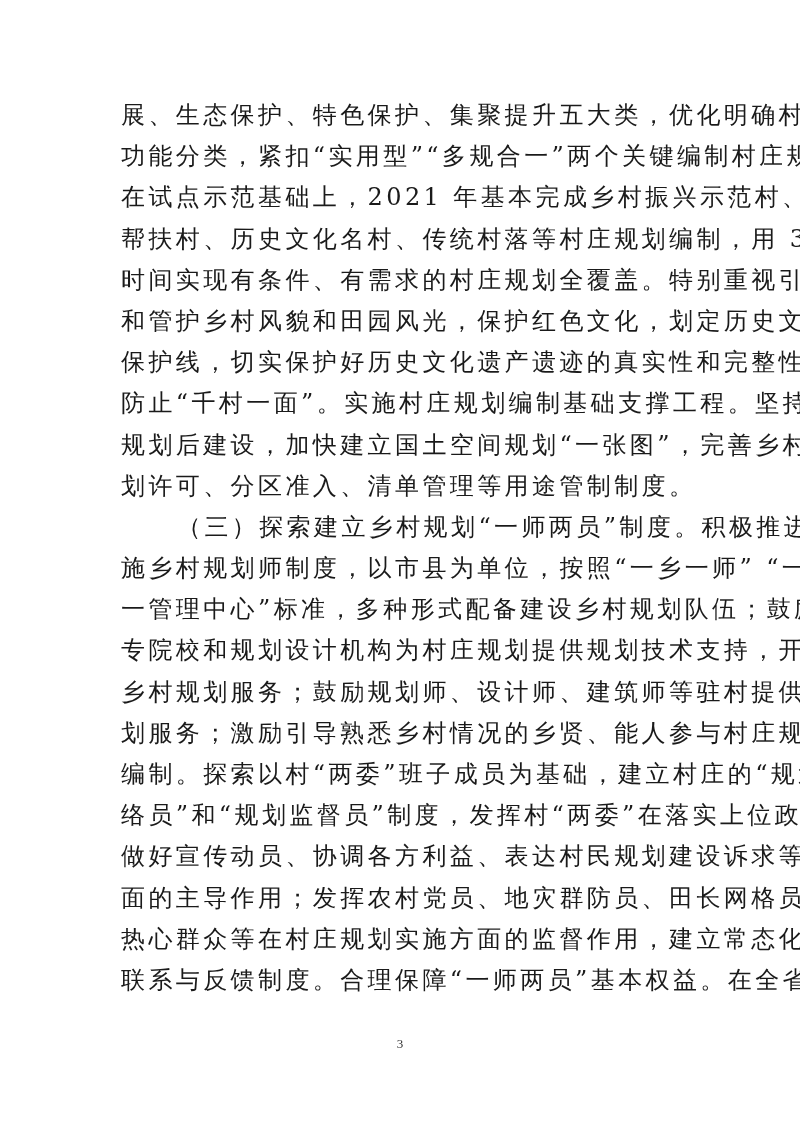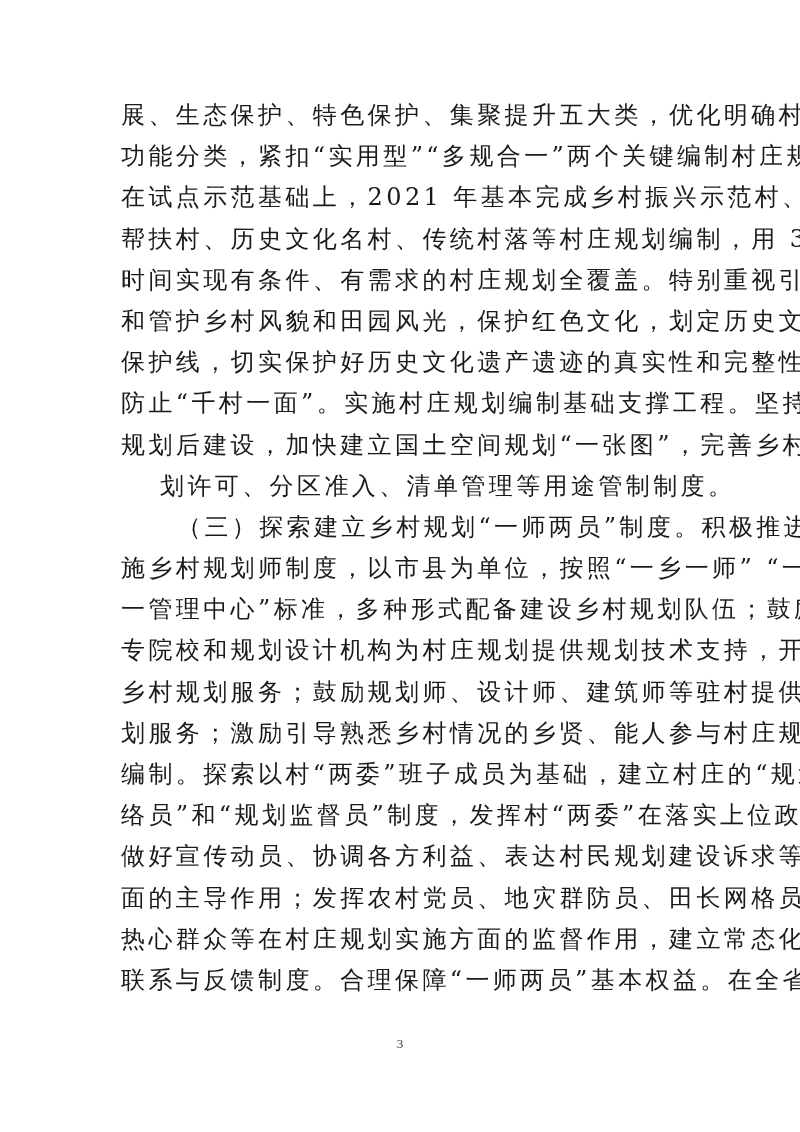--- a/index.html
+++ b/index.html
@@ -8,21 +8,21 @@
     .text-block {
       position: absolute; left: 121px; top: 95px; width: 562px;
       font-family: "DejaVu Serif", "Liberation Serif", serif;
       font-size: 24px; color: #1a1a1a;
     }
     .line {
       height: 41.2px; line-height: 41.2px; white-space: nowrap;
       letter-spacing: 3.4px; text-align: justify; text-align-last: justify;
       overflow: visible;
     }
-    .line.last { text-align-last: left; margin-left: 39px; }
+    .line.last { text-align-last: left; }
     .line.indent { padding-left: 56px; }
     .page-number {
       position: absolute; left: 0; width: 800px; top: 1036px; text-align: center;
       font-family: "Liberation Serif", serif; font-size: 13px; color: #333;
     }
   </style>
 </head>
 <body>
 
 <div class="page">

